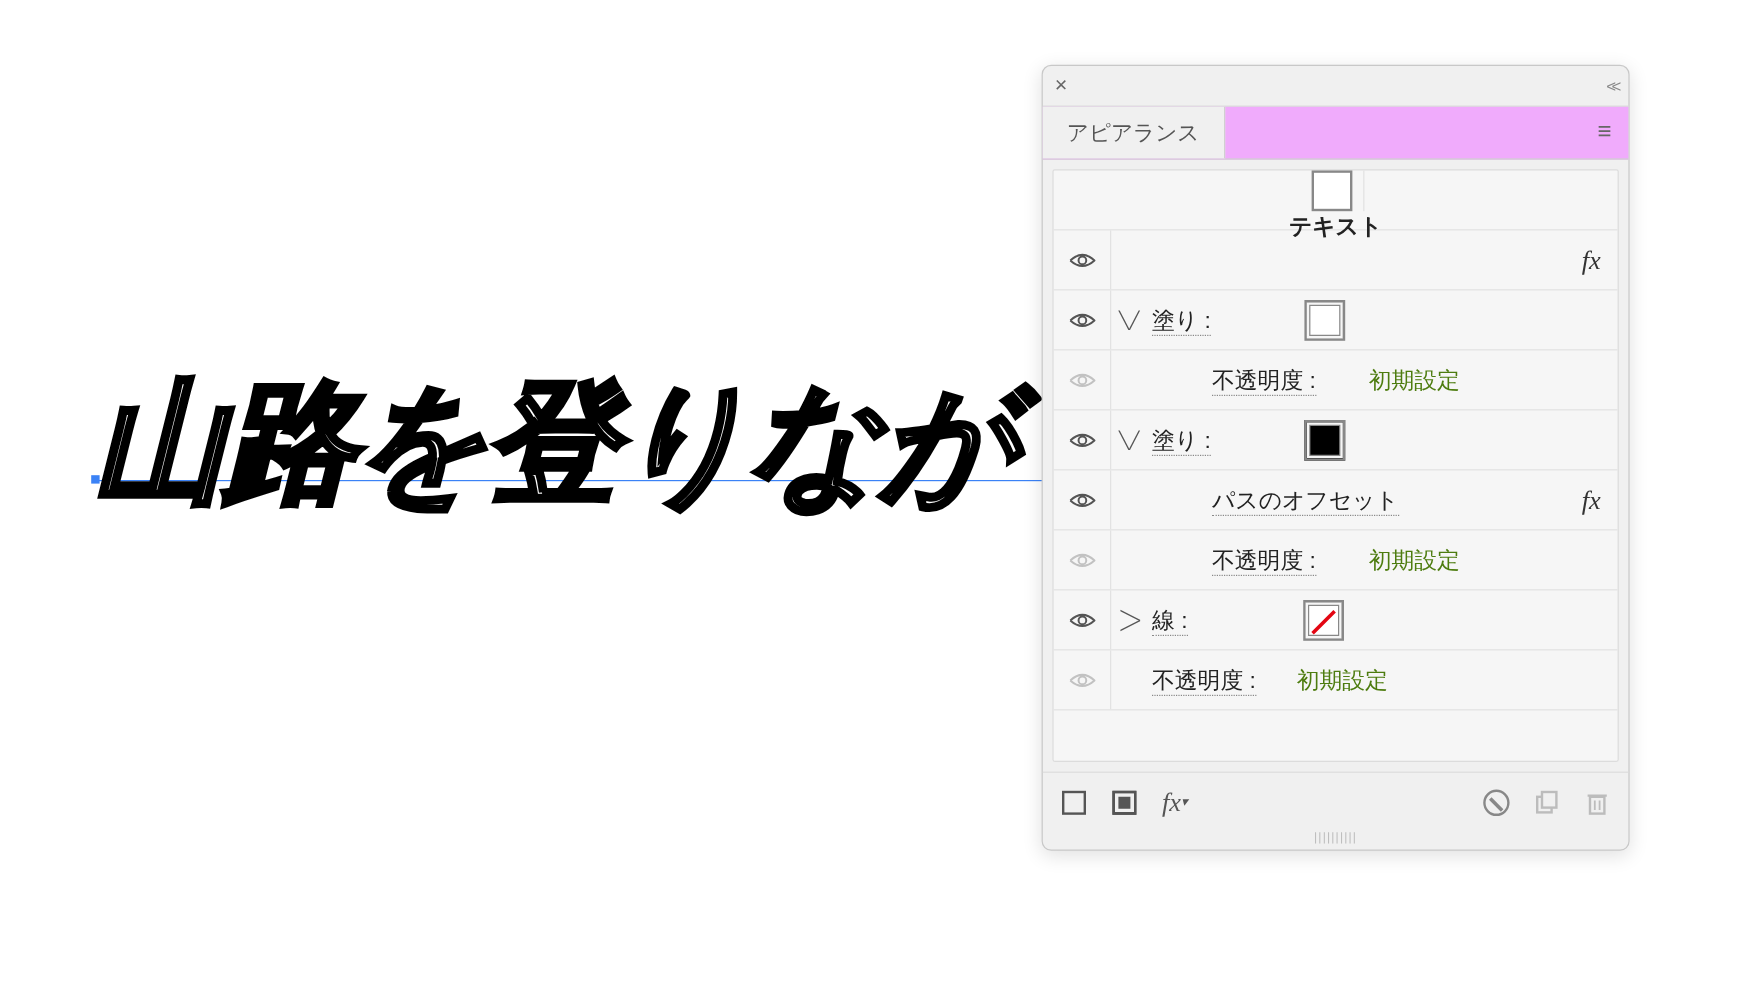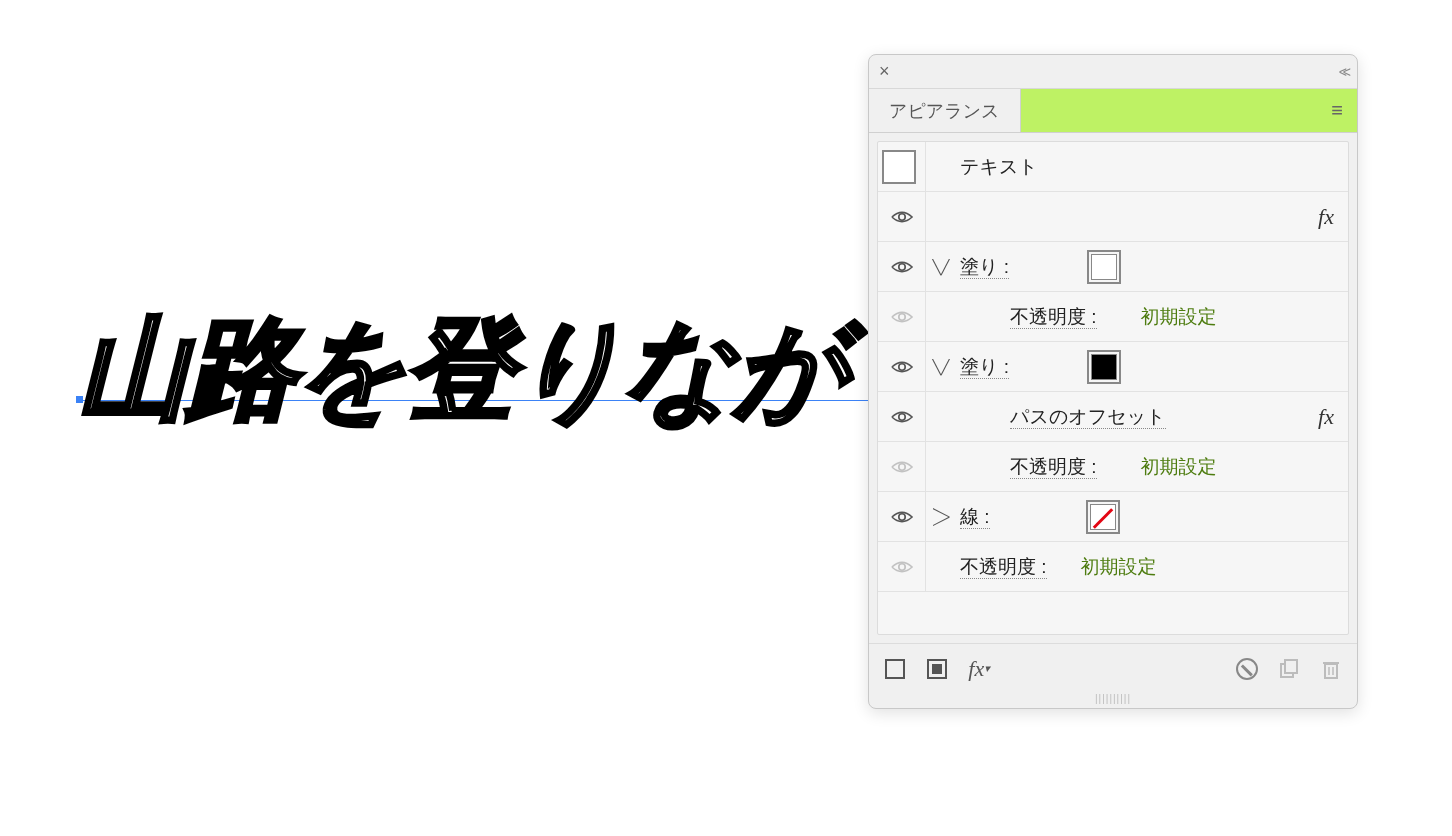--- a/index.html
+++ b/index.html
@@ -66,21 +66,21 @@
   }
   .collapse-arrows {
     font-size: 14px;
     color: #888;
     letter-spacing: -4px;
   }
   .panel-tabs {
     display: flex;
     align-items: center;
     height: 44px;
-    background: #bef264;
+    background: #f0abfc;
     border-bottom: 1px solid #d0d0d0;
   }
   .tab {
     padding: 0 20px;
     height: 100%;
     display: flex;
     align-items: center;
     font-size: 18px;
     color: #555;
     background: #f0f0f0;
@@ -175,21 +175,21 @@
     color: #4d7c0f;
   }
   .fx {
     margin-left: auto;
     padding: 0 14px;
     font-style: italic;
     font-family: Georgia, serif;
     font-size: 22px;
     color: #333;
   }
-  .row.header { font-weight: 400; }
+  .row.header { font-weight: 700; flex-direction: column; }
   .row.indent2 .label-col { margin-left: 50px; }
   .spacer { flex: 1; }
   .panel-footer {
     display: flex;
     align-items: center;
     height: 50px;
     padding: 0 14px;
     gap: 18px;
     border-top: 1px solid #dcdcdc;
   }

